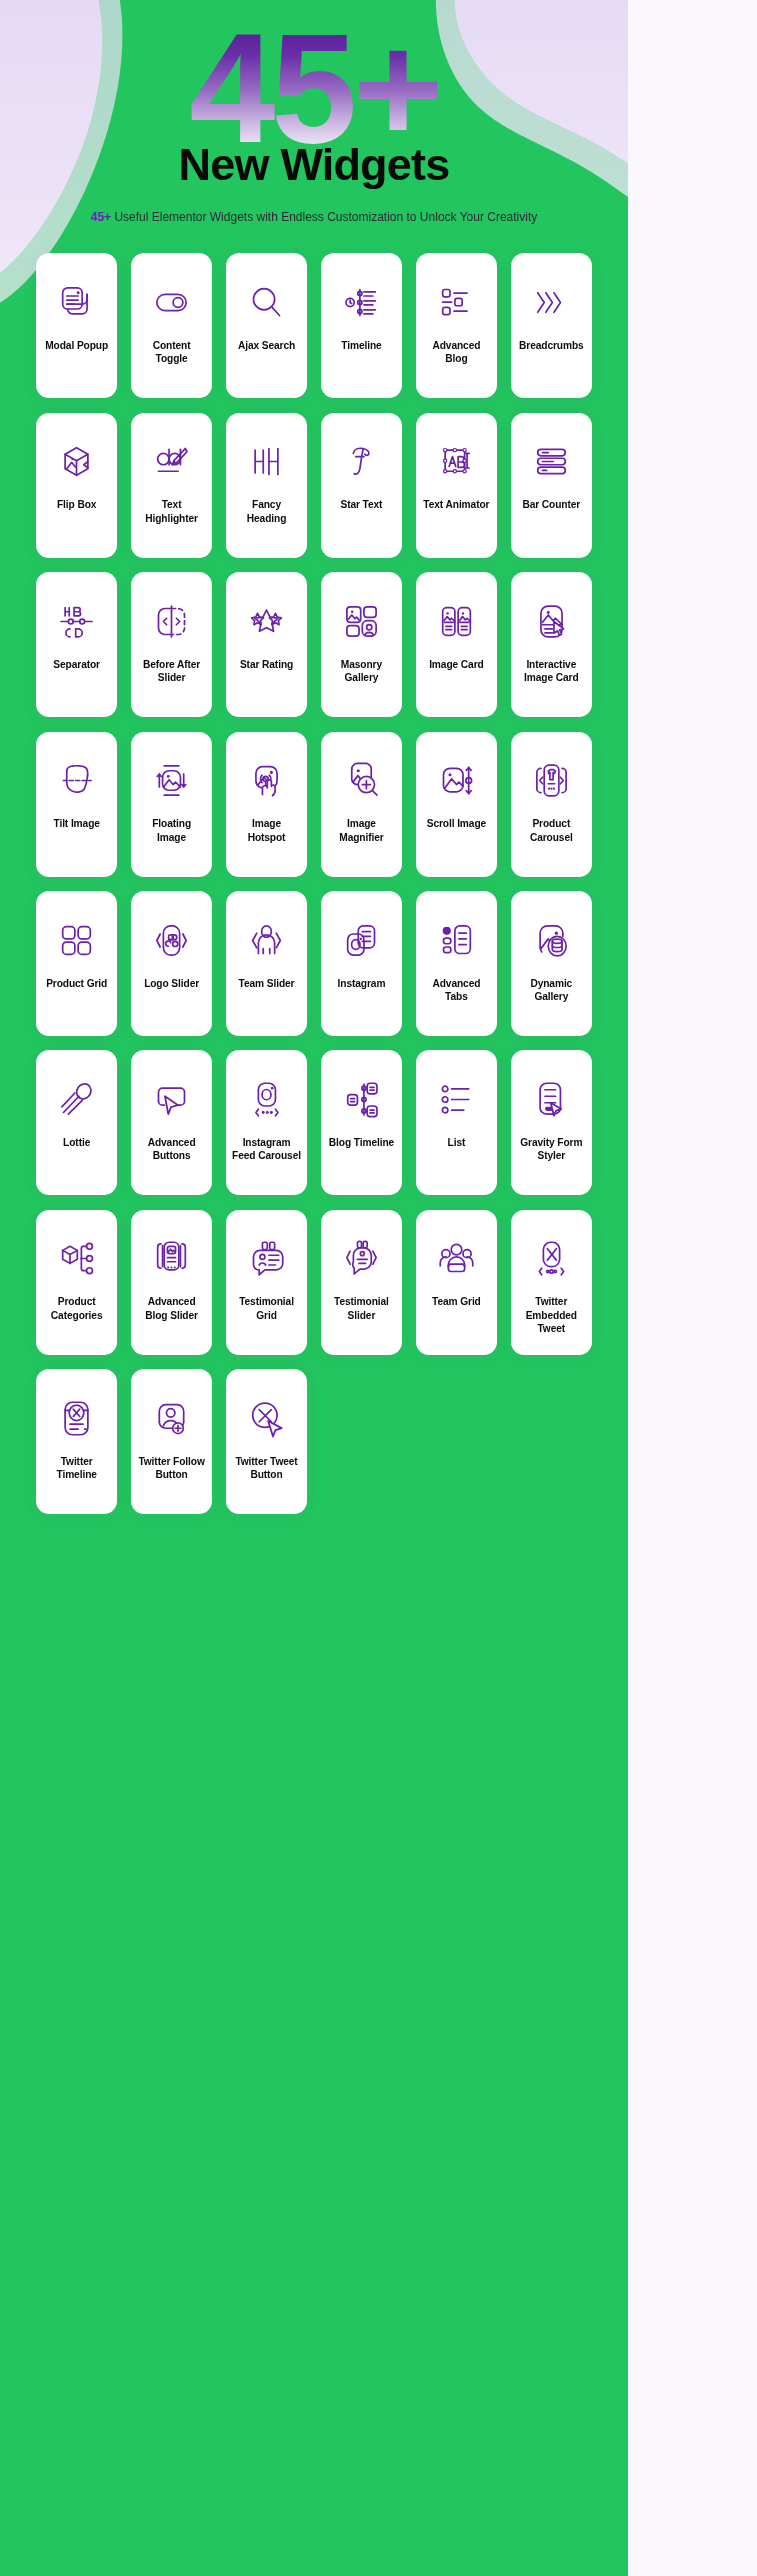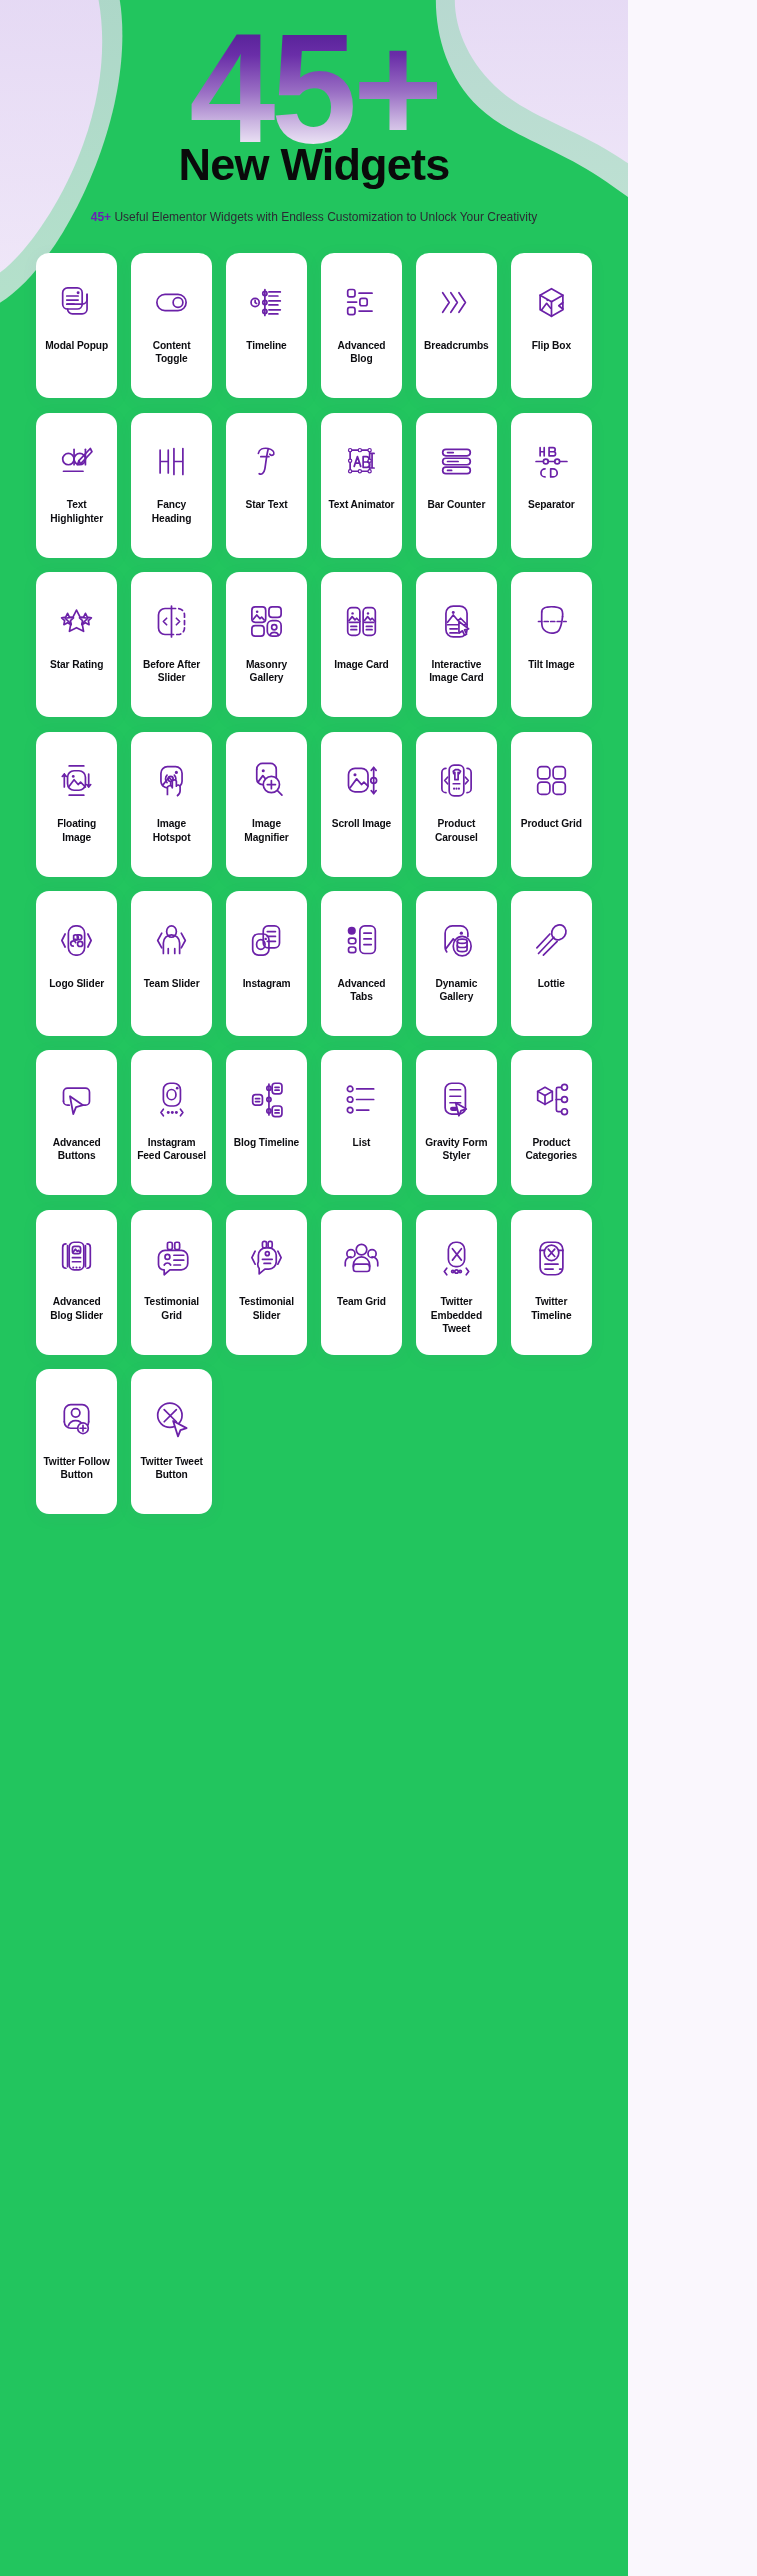--- a/index.html
+++ b/index.html
@@ -156,20 +156,29 @@
             <svg width="39" height="39" viewBox="0 0 48 48">
               <rect x="6" y="14" width="36" height="20" rx="10" fill="none" stroke="#6b21a8" stroke-width="2.1" stroke-linecap="round" stroke-linejoin="round"></rect>
               <circle cx="32" cy="24" r="6" fill="none" stroke="#6b21a8" stroke-width="2.1" stroke-linecap="round" stroke-linejoin="round"></circle>
             </svg>
           </div>
           <div class="card-label">Content Toggle</div>
         </div>
         <div class="card">
           <div class="card-icon">
             <svg width="39" height="39" viewBox="0 0 48 48">
+              <circle cx="21" cy="20" r="13" fill="none" stroke="#6b21a8" stroke-width="2.1" stroke-linecap="round" stroke-linejoin="round"></circle>
+              <path d="M31 30l9 10" fill="none" stroke="#6b21a8" stroke-width="2.1" stroke-linecap="round" stroke-linejoin="round"></path>
+            </svg>
+          </div>
+          <div class="card-label">Ajax Search</div>
+        </div>
+        <div class="card">
+          <div class="card-icon">
+            <svg width="39" height="39" viewBox="0 0 48 48">
               <circle cx="10" cy="24" r="5" fill="none" stroke="#6b21a8" stroke-width="2.1" stroke-linecap="round" stroke-linejoin="round"></circle>
               <path d="M10 21.5v2.5l1.8 1.2" fill="none" stroke="#6b21a8" stroke-width="2.1" stroke-linecap="round" stroke-linejoin="round"></path>
     <path d="M22 8v32" fill="none" stroke="#6b21a8" stroke-width="2.1" stroke-linecap="round" stroke-linejoin="round"></path>
               <circle cx="22" cy="13" r="2.6" fill="none" stroke="#6b21a8" stroke-width="2.1" stroke-linecap="round" stroke-linejoin="round"></circle>
               <circle cx="22" cy="24" r="2.6" fill="none" stroke="#6b21a8" stroke-width="2.1" stroke-linecap="round" stroke-linejoin="round"></circle>
               <circle cx="22" cy="35" r="2.6" fill="none" stroke="#6b21a8" stroke-width="2.1" stroke-linecap="round" stroke-linejoin="round"></circle>
     <path d="M27 11h14M27 16h11M27 22h14M27 27h11M27 33h14M27 38h11" fill="none" stroke="#6b21a8" stroke-width="2.1" stroke-linecap="round" stroke-linejoin="round"></path>
             </svg>
           </div>
           <div class="card-label">Timeline</div>
@@ -282,37 +291,37 @@
               <circle cx="31" cy="24" r="3" fill="none" stroke="#6b21a8" stroke-width="2.1" stroke-linecap="round" stroke-linejoin="round"></circle>
     <path d="M16 33a5 5 0 1 0 0 10" fill="none" stroke="#6b21a8" stroke-width="2.1" stroke-linecap="round" stroke-linejoin="round"></path>
               <path d="M23 33h3a5 5 0 0 1 0 10h-3z" fill="none" stroke="#6b21a8" stroke-width="2.1" stroke-linecap="round" stroke-linejoin="round"></path>
             </svg>
           </div>
           <div class="card-label">Separator</div>
         </div>
         <div class="card">
           <div class="card-icon">
             <svg width="39" height="39" viewBox="0 0 48 48">
-              <path d="M24 10l4.4 8.6 9.6 1.4-7 6.7 1.7 9.4-8.7-4.5-8.7 4.5 1.7-9.4-7-6.7 9.6-1.4z" fill="none" stroke="#6b21a8" stroke-width="2.1" stroke-linecap="round" stroke-linejoin="round"></path>
-    <path d="M13 14l2.3 4.6 5 .8-3.7 3.5.9 5-4.5-2.4-4.5 2.4.9-5L5.7 19.4l5-.8z" fill="none" stroke="#6b21a8" stroke-width="2.1" stroke-linecap="round" stroke-linejoin="round"></path>
-    <path d="M35 14l2.3 4.6 5 .8-3.7 3.5.9 5-4.5-2.4-4.5 2.4.9-5-3.7-3.5 5-.8z" fill="none" stroke="#6b21a8" stroke-width="2.1" stroke-linecap="round" stroke-linejoin="round"></path>
-            </svg>
-          </div>
-          <div class="card-label">Star Rating</div>
-        </div>
-        <div class="card">
-          <div class="card-icon">
-            <svg width="39" height="39" viewBox="0 0 48 48">
               <path d="M24 8h-8a8 8 0 0 0-8 8v16a8 8 0 0 0 8 8h8" fill="none" stroke="#6b21a8" stroke-width="2.1" stroke-linecap="round" stroke-linejoin="round"></path>
     <path d="M24 8h8a8 8 0 0 1 8 8v16a8 8 0 0 1-8 8h-8" fill="none" stroke="#6b21a8" stroke-width="2.1" stroke-linecap="round" stroke-linejoin="round" stroke-dasharray="5 4"></path>
     <path d="M24 5v38" fill="none" stroke="#6b21a8" stroke-width="2.1" stroke-linecap="round" stroke-linejoin="round"></path>
     <path d="M18 20l-4 4 4 4M30 20l4 4-4 4" fill="none" stroke="#6b21a8" stroke-width="2.1" stroke-linecap="round" stroke-linejoin="round"></path>
             </svg>
           </div>
           <div class="card-label">Before After Slider</div>
+        </div>
+        <div class="card">
+          <div class="card-icon">
+            <svg width="39" height="39" viewBox="0 0 48 48">
+              <path d="M24 10l4.4 8.6 9.6 1.4-7 6.7 1.7 9.4-8.7-4.5-8.7 4.5 1.7-9.4-7-6.7 9.6-1.4z" fill="none" stroke="#6b21a8" stroke-width="2.1" stroke-linecap="round" stroke-linejoin="round"></path>
+    <path d="M13 14l2.3 4.6 5 .8-3.7 3.5.9 5-4.5-2.4-4.5 2.4.9-5L5.7 19.4l5-.8z" fill="none" stroke="#6b21a8" stroke-width="2.1" stroke-linecap="round" stroke-linejoin="round"></path>
+    <path d="M35 14l2.3 4.6 5 .8-3.7 3.5.9 5-4.5-2.4-4.5 2.4.9-5-3.7-3.5 5-.8z" fill="none" stroke="#6b21a8" stroke-width="2.1" stroke-linecap="round" stroke-linejoin="round"></path>
+            </svg>
+          </div>
+          <div class="card-label">Star Rating</div>
         </div>
         <div class="card">
           <div class="card-icon">
             <svg width="39" height="39" viewBox="0 0 48 48">
               <rect x="6" y="6" width="17" height="19" rx="4" fill="none" stroke="#6b21a8" stroke-width="2.1" stroke-linecap="round" stroke-linejoin="round"></rect>
               <circle cx="12.5" cy="12" r="1.6" fill="#6b21a8"></circle>
     <path d="M8 21l4-5 4 4.5 2-2 3 3.5" fill="none" stroke="#6b21a8" stroke-width="2.1" stroke-linecap="round" stroke-linejoin="round"></path>
     <rect x="27" y="6" width="15" height="13" rx="4" fill="none" stroke="#6b21a8" stroke-width="2.1" stroke-linecap="round" stroke-linejoin="round"></rect>
     <rect x="6" y="29" width="15" height="13" rx="4" fill="none" stroke="#6b21a8" stroke-width="2.1" stroke-linecap="round" stroke-linejoin="round"></rect>
     <rect x="25" y="23" width="17" height="19" rx="6" fill="none" stroke="#6b21a8" stroke-width="2.1" stroke-linecap="round" stroke-linejoin="round"></rect>

